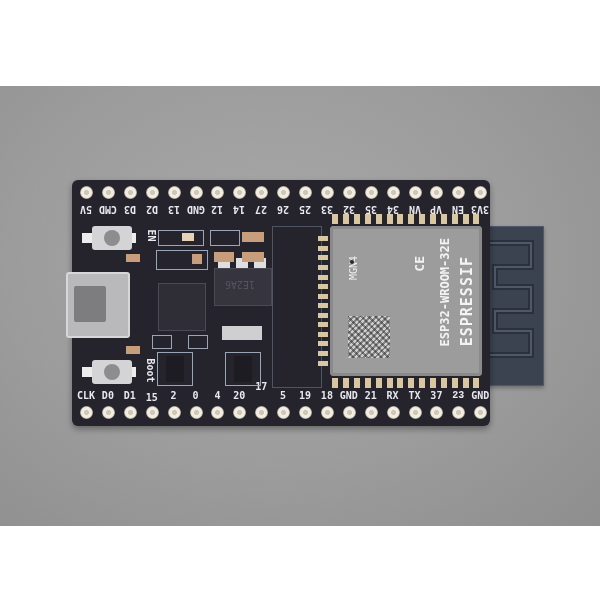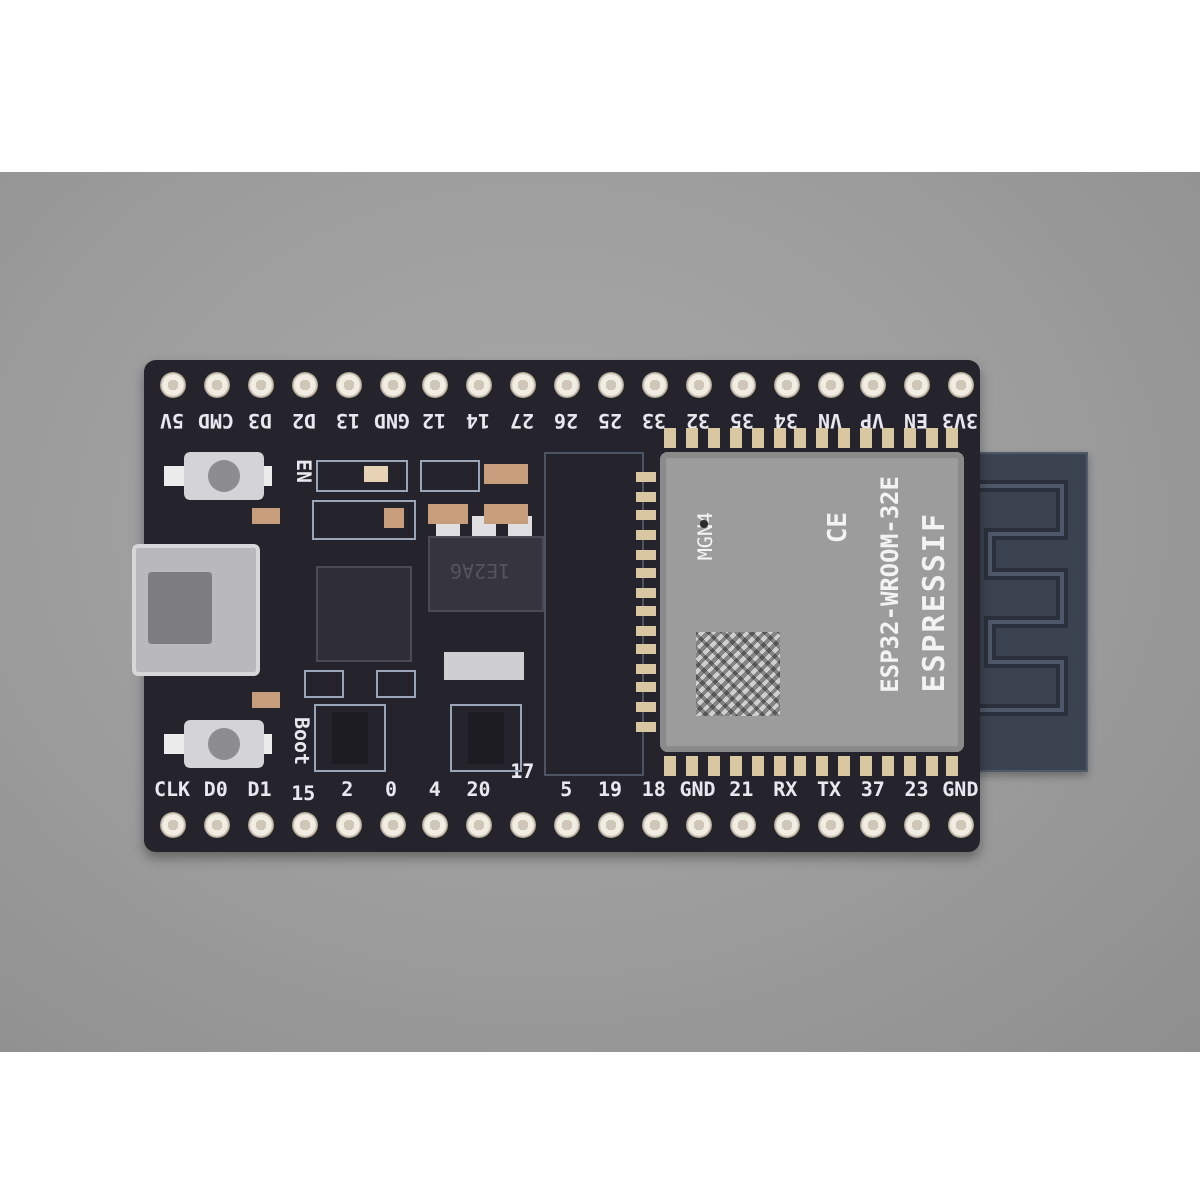--- a/index.html
+++ b/index.html
@@ -128,21 +128,21 @@
     <div class="pin-label" style="left: 335.8px; top: 391px;">GND</div>
     <div class="pin" style="left: 364.7px; top: 406px;"></div>
     <div class="pin-label" style="left: 357.7px; top: 391px;">21</div>
     <div class="pin" style="left: 386.6px; top: 406px;"></div>
     <div class="pin-label" style="left: 379.6px; top: 391px;">RX</div>
     <div class="pin" style="left: 408.5px; top: 406px;"></div>
     <div class="pin-label" style="left: 401.5px; top: 391px;">TX</div>
     <div class="pin" style="left: 430.4px; top: 406px;"></div>
     <div class="pin-label" style="left: 423.4px; top: 391px;">37</div>
     <div class="pin" style="left: 452.3px; top: 406px;"></div>
-    <div class="pin-label" style="left: 445.3px; top: 391px;">23</div>
+    <div class="pin-label" style="left: 445.3px; top: 391px; font-family: Liberation Mono, monospace;">23</div>
     <div class="pin" style="left: 474.2px; top: 406px;"></div>
     <div class="pin-label" style="left: 467.2px; top: 391px;">GND</div>
   </div>
 
 <div class="trace-area"></div>
 
 <div class="module">
   <div class="module-pads-top">
     <div class="pad"></div>
       <div class="pad"></div>

